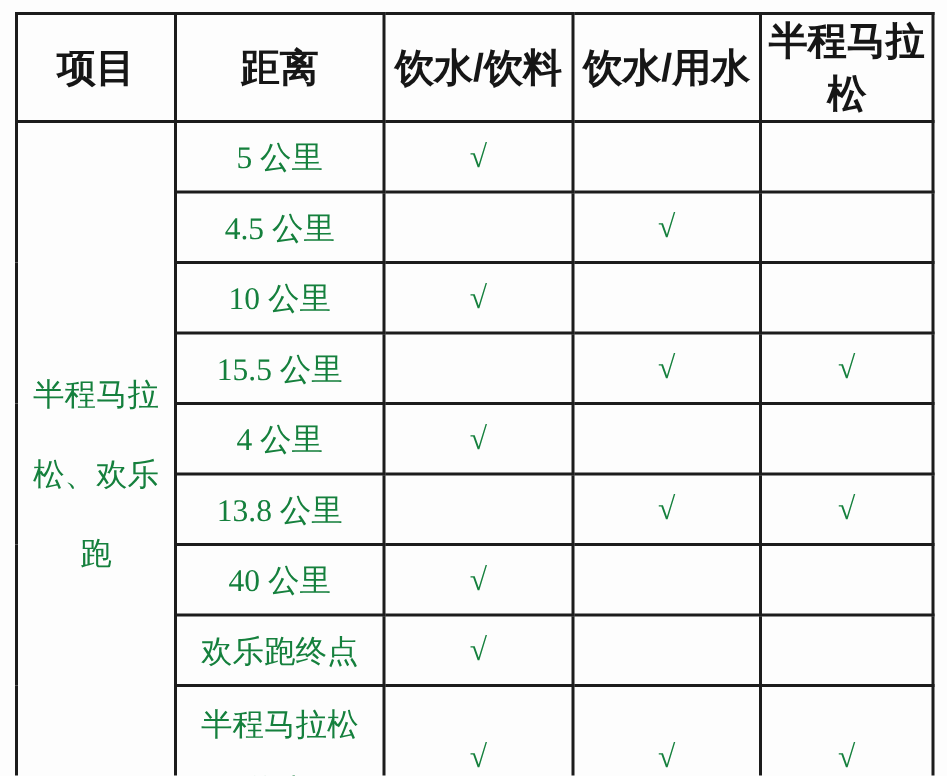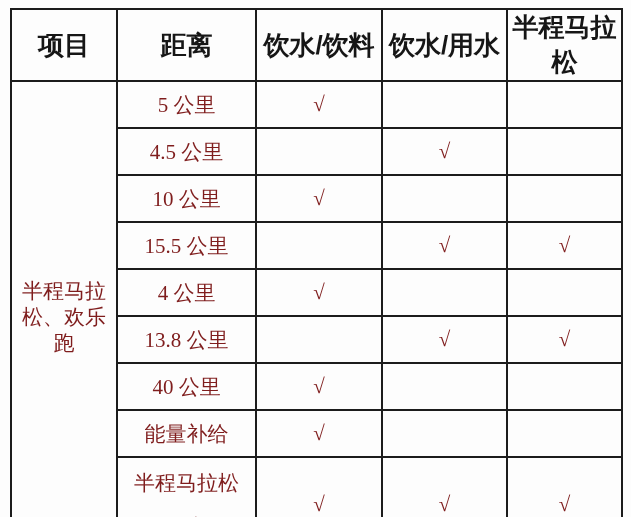--- a/index.html
+++ b/index.html
@@ -19,21 +19,21 @@
     left: 10px; top: 8px;
     border-collapse: collapse;
     table-layout: fixed;
     width: 611px;
   }
   table.supply th, table.supply td {
     border: 2px solid #1c1c1c;
     text-align: center;
     vertical-align: middle;
     padding: 0;
-    color: #7f1d1d;
+    color: #15803d;
     overflow: hidden;
   }
   table.supply th {
     font-family: "Liberation Sans", sans-serif;
     font-weight: bold;
     font-size: 26px;
     height: 42px;
     color: #161616;
   }
   table.supply td {
@@ -41,21 +41,21 @@
   }
   tr.row-h td { height: 45px; }
   tr.row-last td { height: 93px; }
   td.chk {
     font-size: 22px;
     font-family: "Liberation Serif", serif;
   }
   .w4 {
     display: inline-block;
     width: 4.4em;
-    line-height: 26px;
+    line-height: 53px;
     text-align: center;
   }
   .w5 {
     display: inline-block;
     width: 5.4em;
     line-height: 44px;
     text-align: center;
   }
 </style>
 </head>
@@ -115,21 +115,21 @@
       <td class="chk">√</td>
       <td class="chk">√</td>
     </tr>
     <tr class="row-h">
       <td>40 公里</td>
       <td class="chk">√</td>
       <td class="chk"></td>
       <td class="chk"></td>
     </tr>
     <tr class="row-h">
-      <td>能量补给</td>
+      <td>欢乐跑终点</td>
       <td class="chk">√</td>
       <td class="chk"></td>
       <td class="chk"></td>
     </tr>
     <tr class="row-last">
       <td><span class="w5">半程马拉松终点</span></td>
       <td class="chk">√</td>
       <td class="chk">√</td>
       <td class="chk">√</td>
     </tr>

